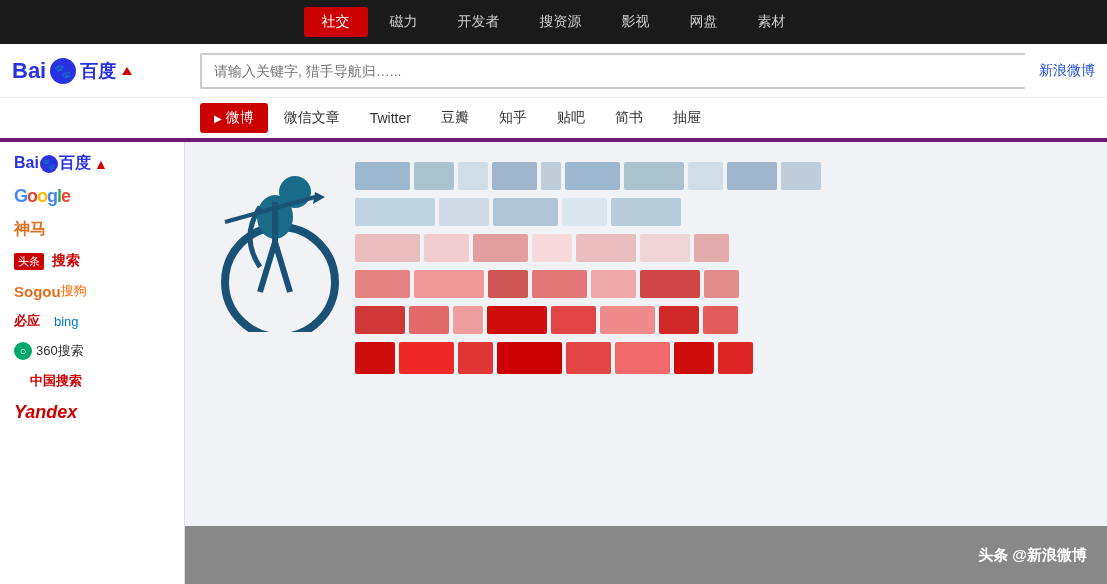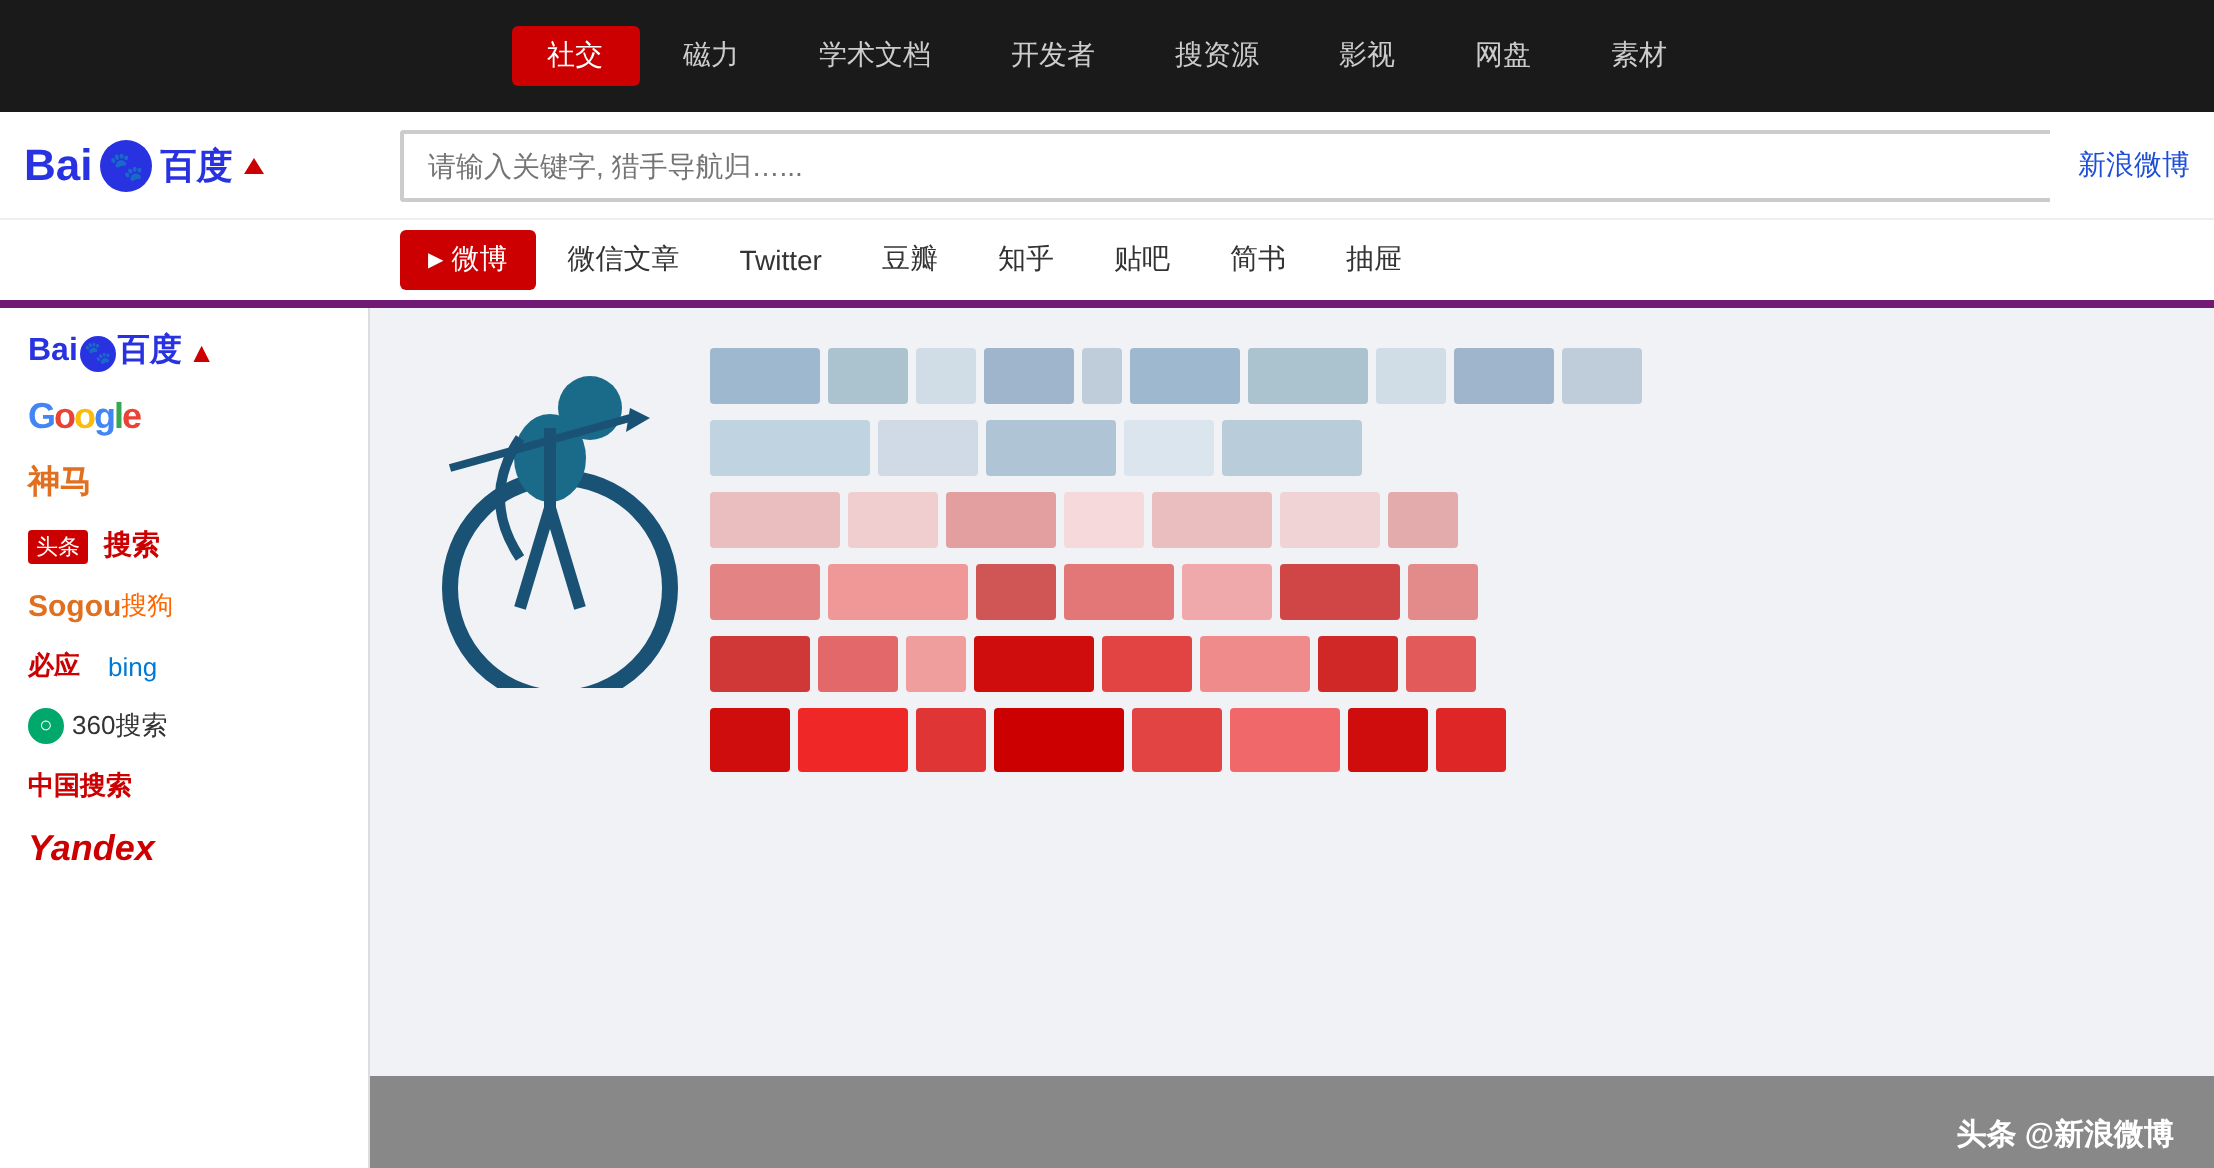--- a/index.html
+++ b/index.html
@@ -4,21 +4,21 @@
   <style>
     * { margin: 0; padding: 0; box-sizing: border-box; }
     body { width: 1107px; height: 584px; overflow: hidden; font-family: Arial, "Microsoft YaHei", sans-serif; background: #fff; }
 
     
     .top-nav {
       background: #1a1a1a;
       display: flex;
       align-items: center;
       justify-content: center;
-      height: 56px;
+      height: 44px;
       gap: 4px;
     }
     .top-nav-item {
       color: #ccc;
       font-size: 14px;
       padding: 6px 18px;
       cursor: pointer;
       border-radius: 3px;
     }
     .top-nav-item.active {
@@ -229,21 +229,20 @@
       font-size: 15px;
       font-weight: bold;
     }
   </style>
 </head>
 <body>
 
 <nav class="top-nav">
   <div class="top-nav-item active">社交</div>
   <div class="top-nav-item">磁力</div>
-  <div class="top-nav-item">学术文档</div>
   <div class="top-nav-item">开发者</div>
   <div class="top-nav-item">搜资源</div>
   <div class="top-nav-item">影视</div>
   <div class="top-nav-item">网盘</div>
   <div class="top-nav-item">素材</div>
 </nav>
 
 <div class="search-row">
   <div class="baidu-logo-inline">
     <span class="bai">Bai</span>
@@ -299,21 +298,21 @@
       <span style="color:#cc0000;font-size:13px;font-weight:bold;">必应</span>
       <span style="color:#0078d4;font-size:13px;margin-left:14px;">bing</span>
     </div>
 
     <div class="sidebar-engine">
       <span style="background:#00a86b;color:#fff;border-radius:50%;width:18px;height:18px;display:inline-flex;align-items:center;justify-content:center;font-size:11px;font-weight:bold;margin-right:4px;">○</span>
       <span style="color:#333;font-size:13px;">360搜索</span>
     </div>
 
     <div class="sidebar-engine">
-      <span style="color:#cc0000;font-size:13px;font-weight:bold;">中国搜索</span>
+      <span style="color:#cc0000;font-size:13px;font-weight:bold;margin-left:16px;">中国搜索</span>
     </div>
 
     <div class="sidebar-engine">
       <span class="engine-yandex">Yandex</span>
     </div>
   </div>
 
   <div class="content-area">
 
     <div class="logo-area">

